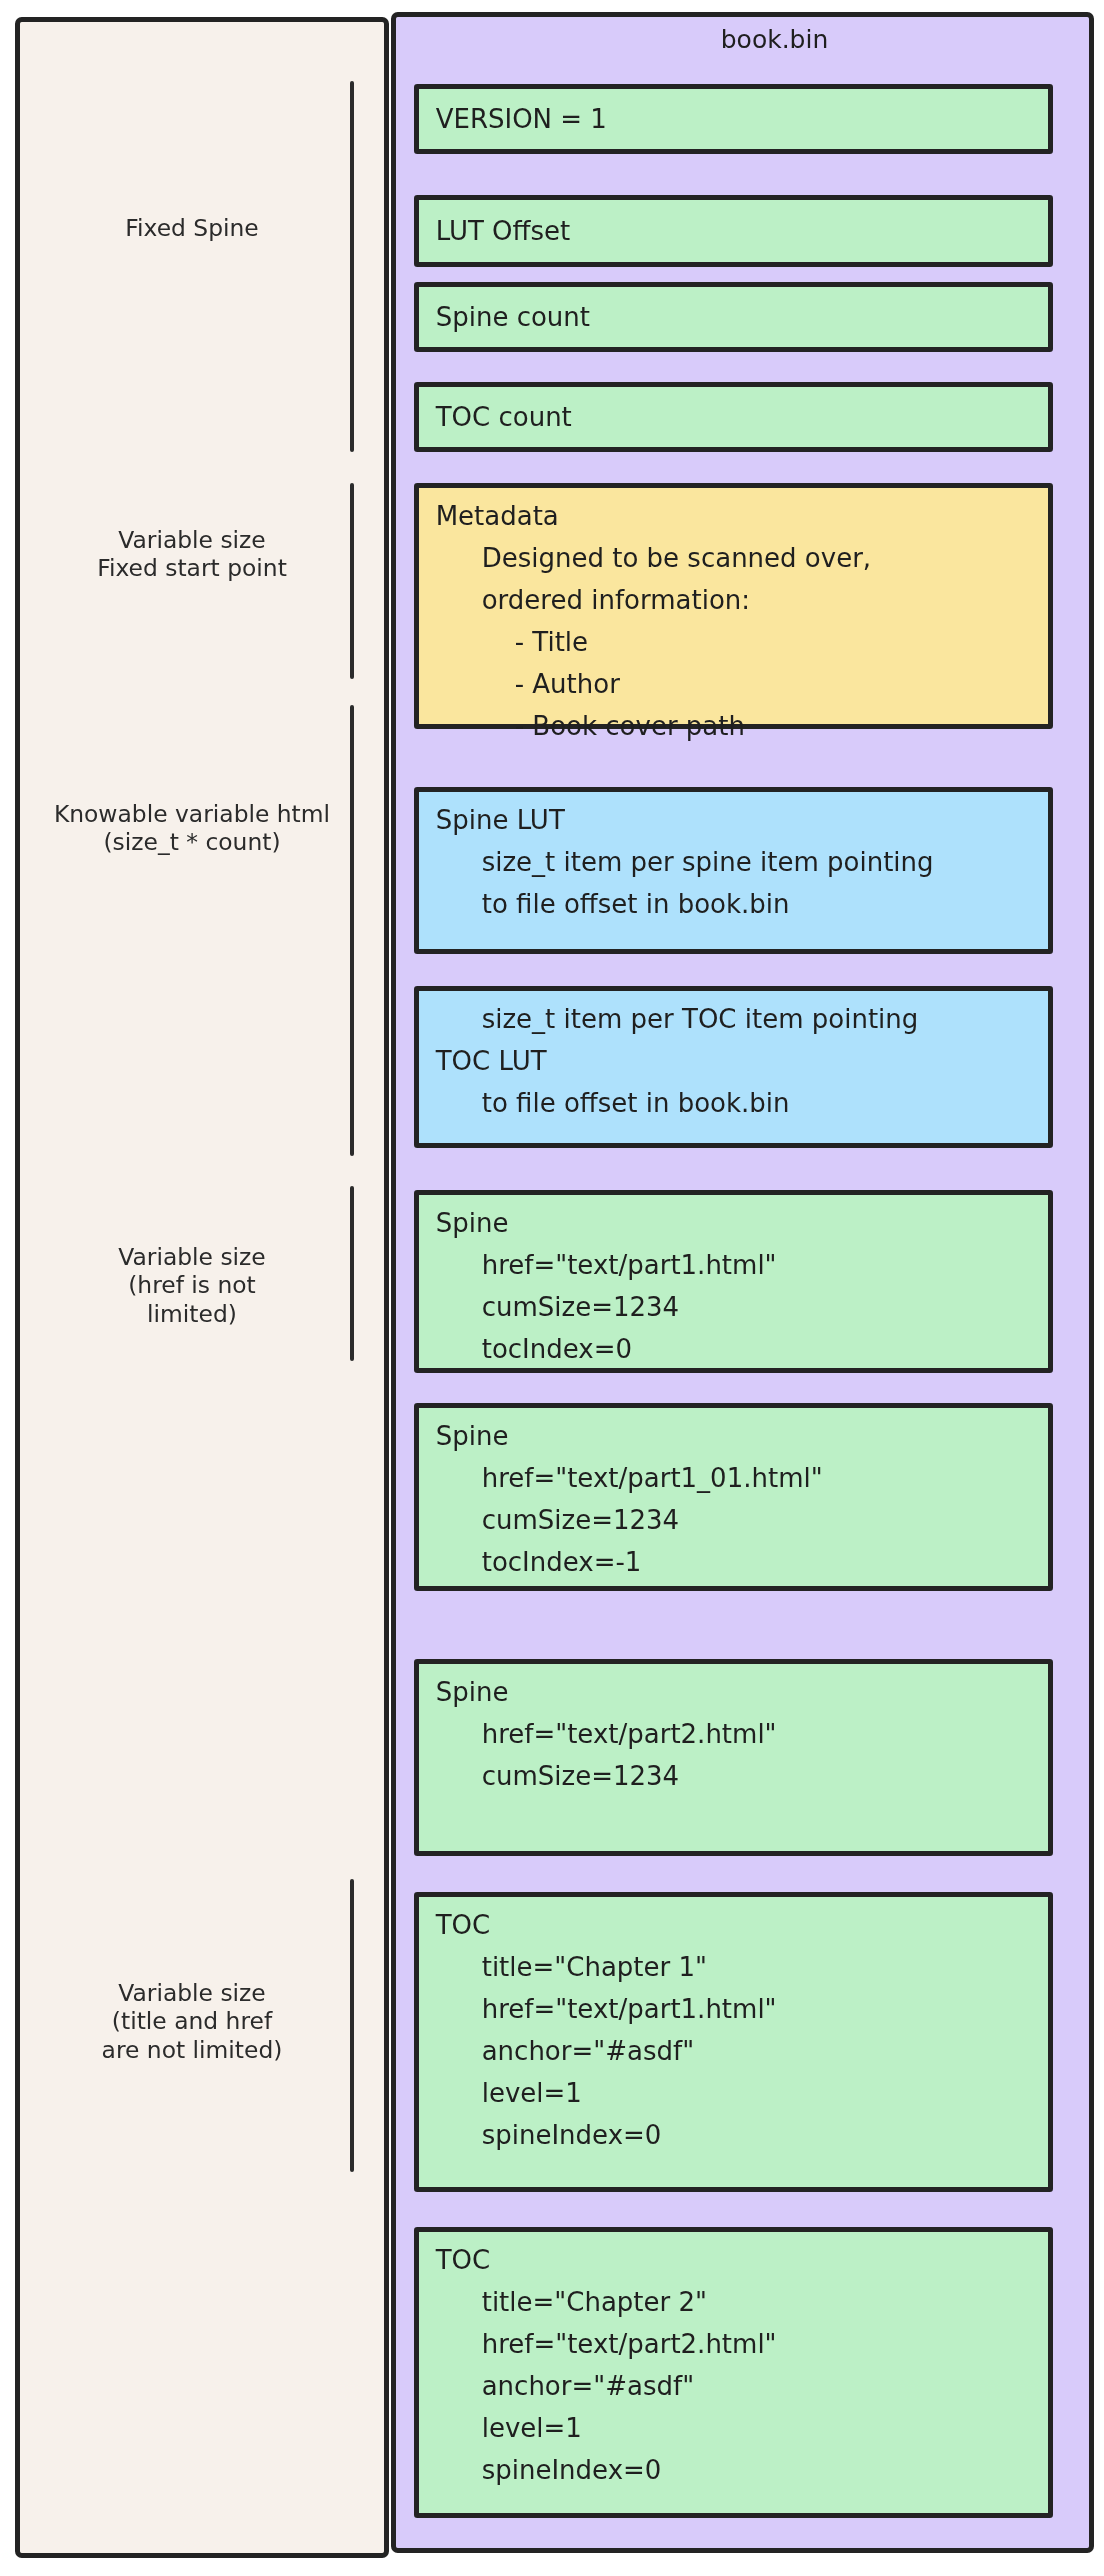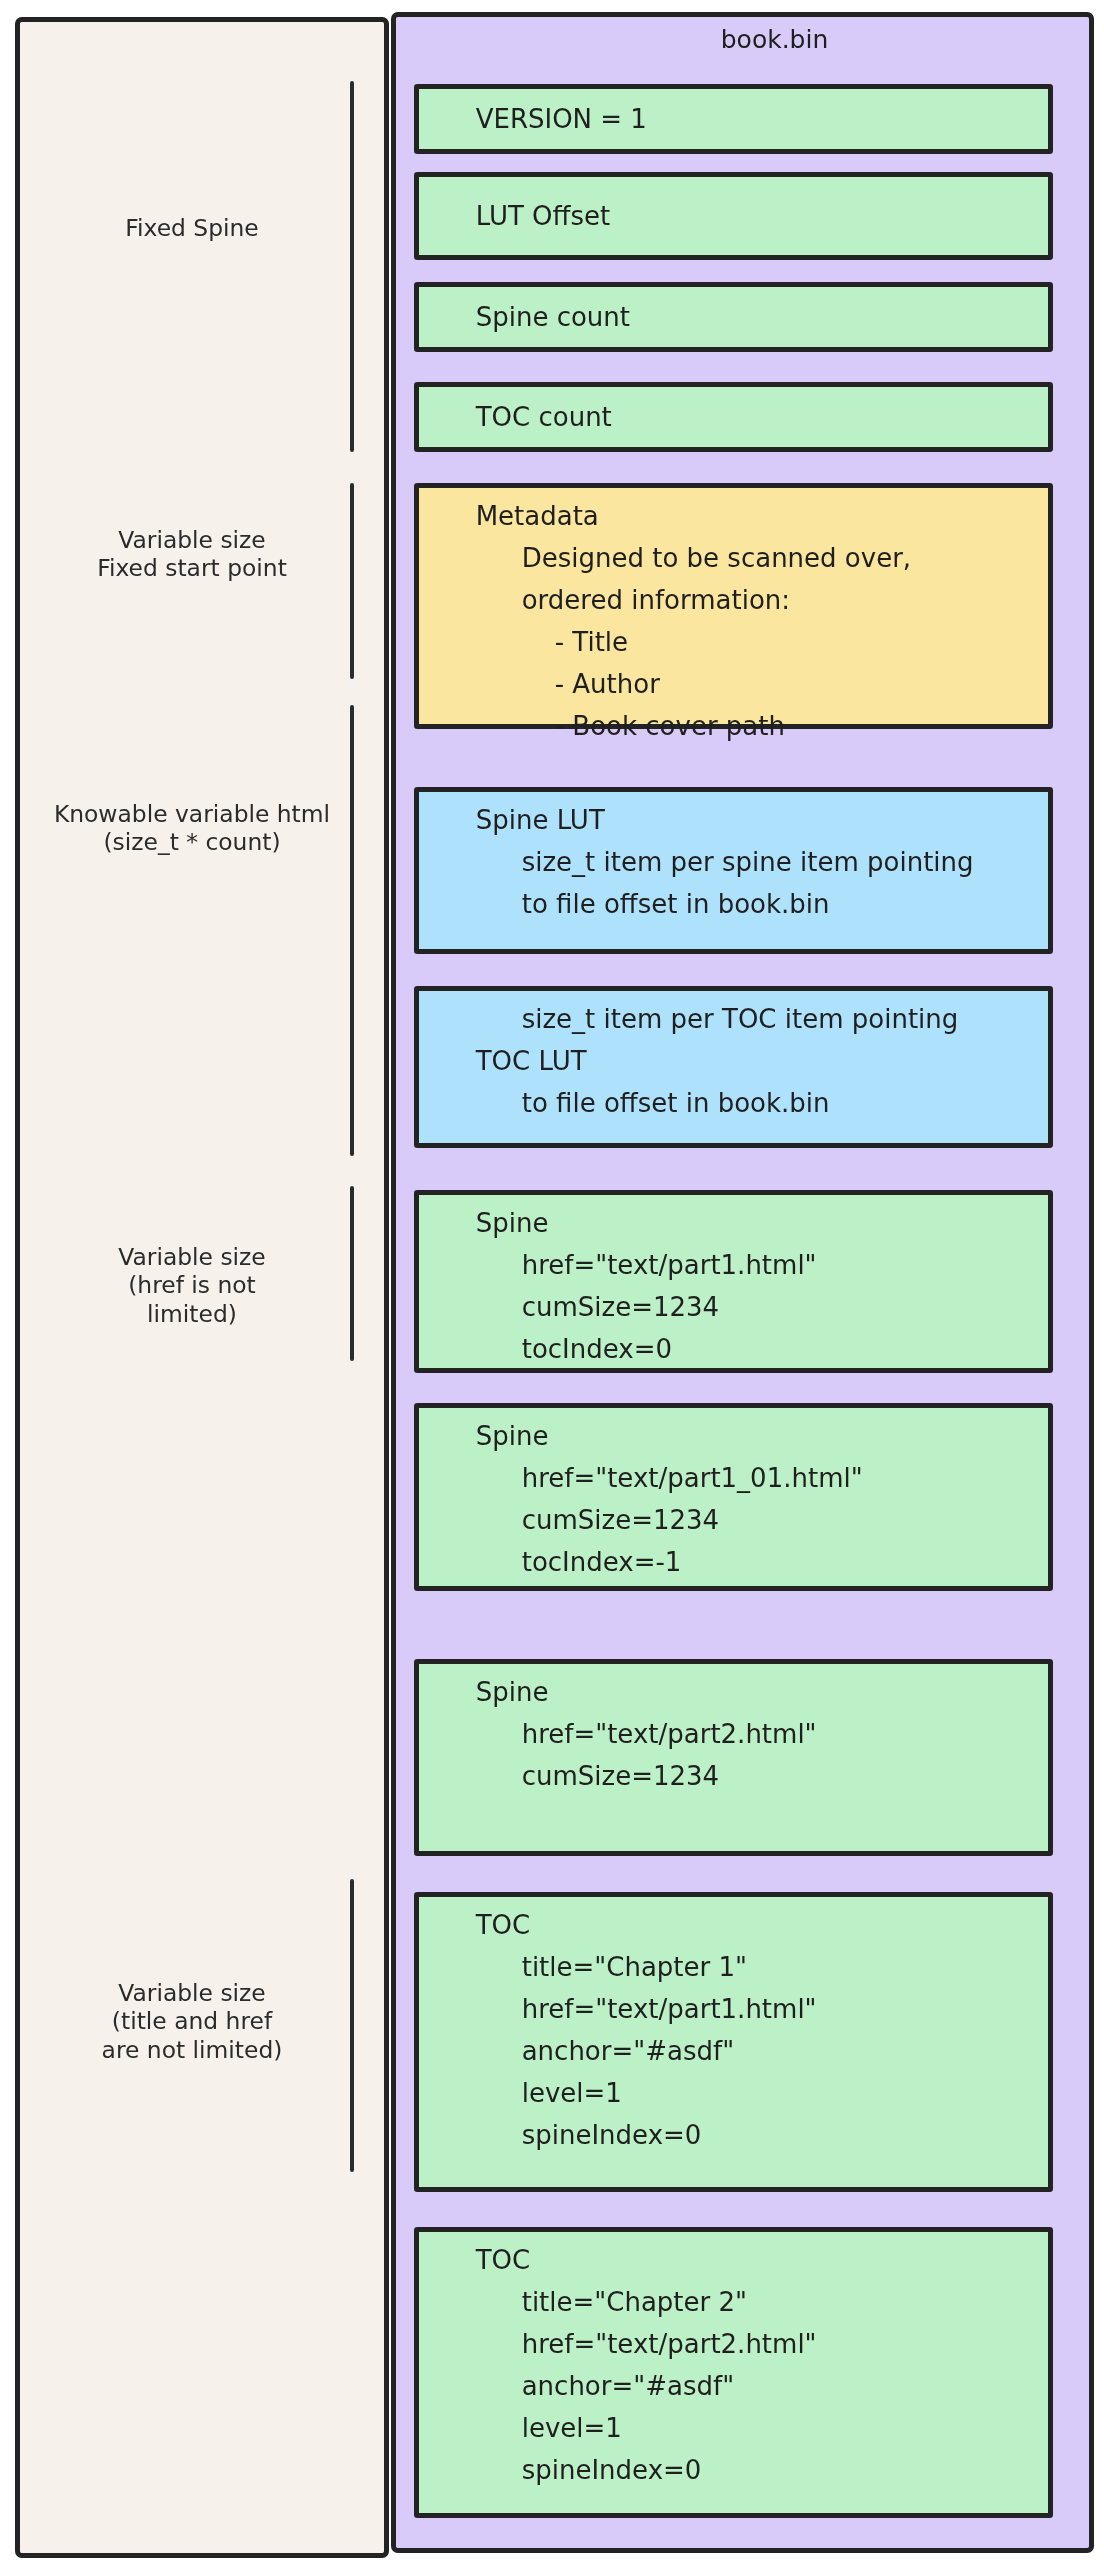--- a/index.html
+++ b/index.html
@@ -22,21 +22,21 @@
     position:absolute;box-sizing:border-box;
     left:414px;width:639px;
     border:5px solid #232323;border-radius:3.3px;
     padding:6.7px 13.4px 6.7px 16.7px;
     font-size:26px;line-height:42px;
   }
   .box.center{display:flex;align-items:center;}
   .green{background:#BCF0C6;}
   .yellow{background:#FAE69E;}
   .blue{background:#AEE1FC;}
-  .line{white-space:pre;margin-left:40px;}
+  .line{white-space:pre;}
   .i1{padding-left:46px;}
   .i2{padding-left:79px;}
   .bracket{
     position:absolute;left:350px;width:4.2px;
     background:#2b2b2b;border-radius:2.5px;
   }
   .side-label{
     position:absolute;left:33px;width:318px;
     text-align:center;font-size:23.4px;line-height:28.4px;color:#2b2b2b;
   }
@@ -76,21 +76,21 @@
   <div class="side-label" style="top:1979px">
     <div class="lbl-line">Variable size</div>
     <div class="lbl-line">(title and href</div>
     <div class="lbl-line">are not limited)</div>
   </div>
 
   <div class="box green center" style="top:84px;height:70px">
     <div class="line">VERSION = 1</div>
   </div>
 
-  <div class="box green center" style="top:172px;height:88px">
+  <div class="box green center" style="top:195px;height:72px">
     <div class="line">LUT Offset</div>
   </div>
 
   <div class="box green center" style="top:282px;height:70px">
     <div class="line">Spine count</div>
   </div>
 
   <div class="box green center" style="top:382px;height:70px">
     <div class="line">TOC count</div>
   </div>

